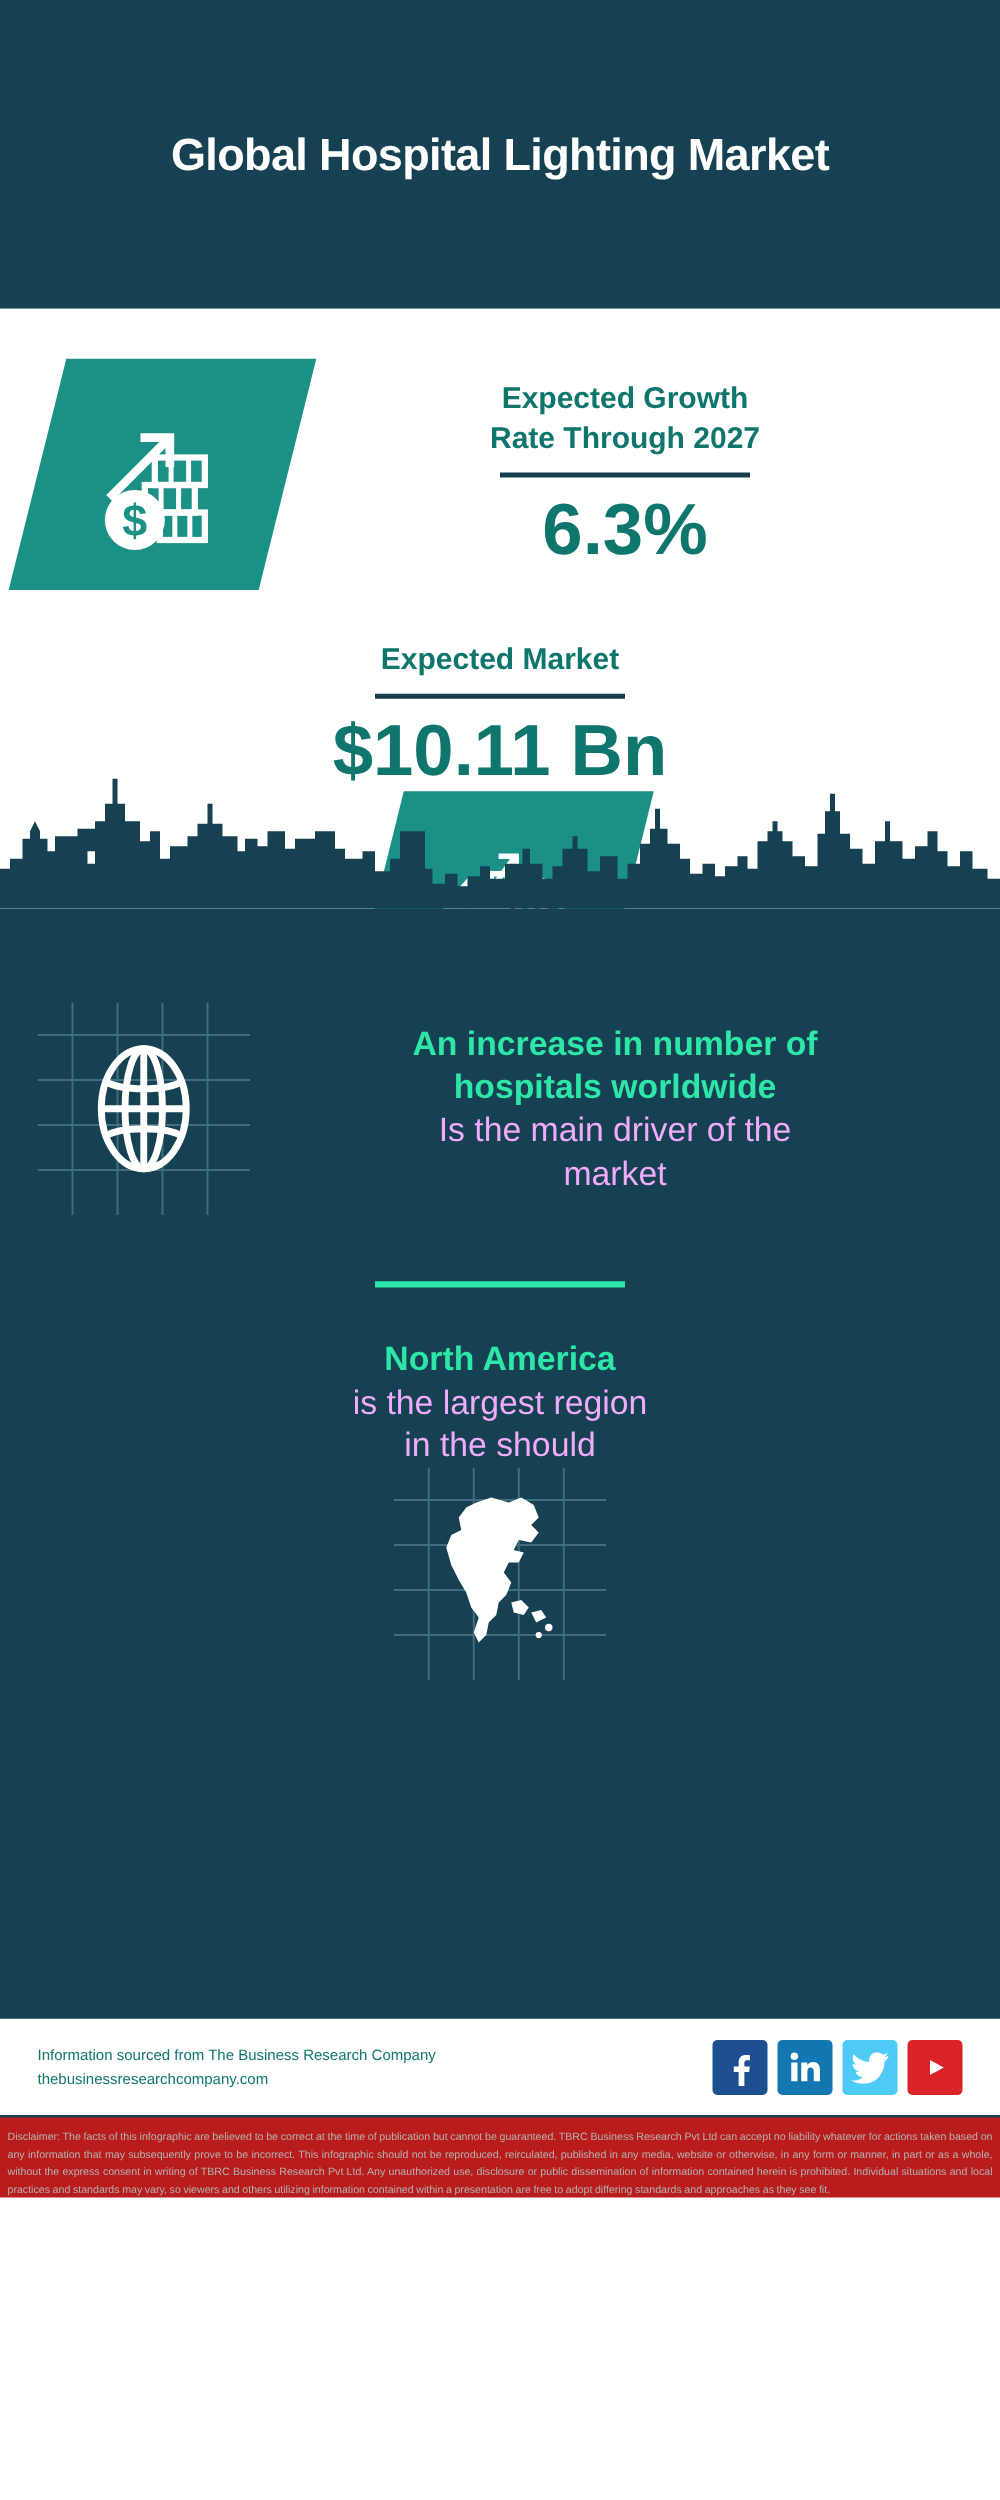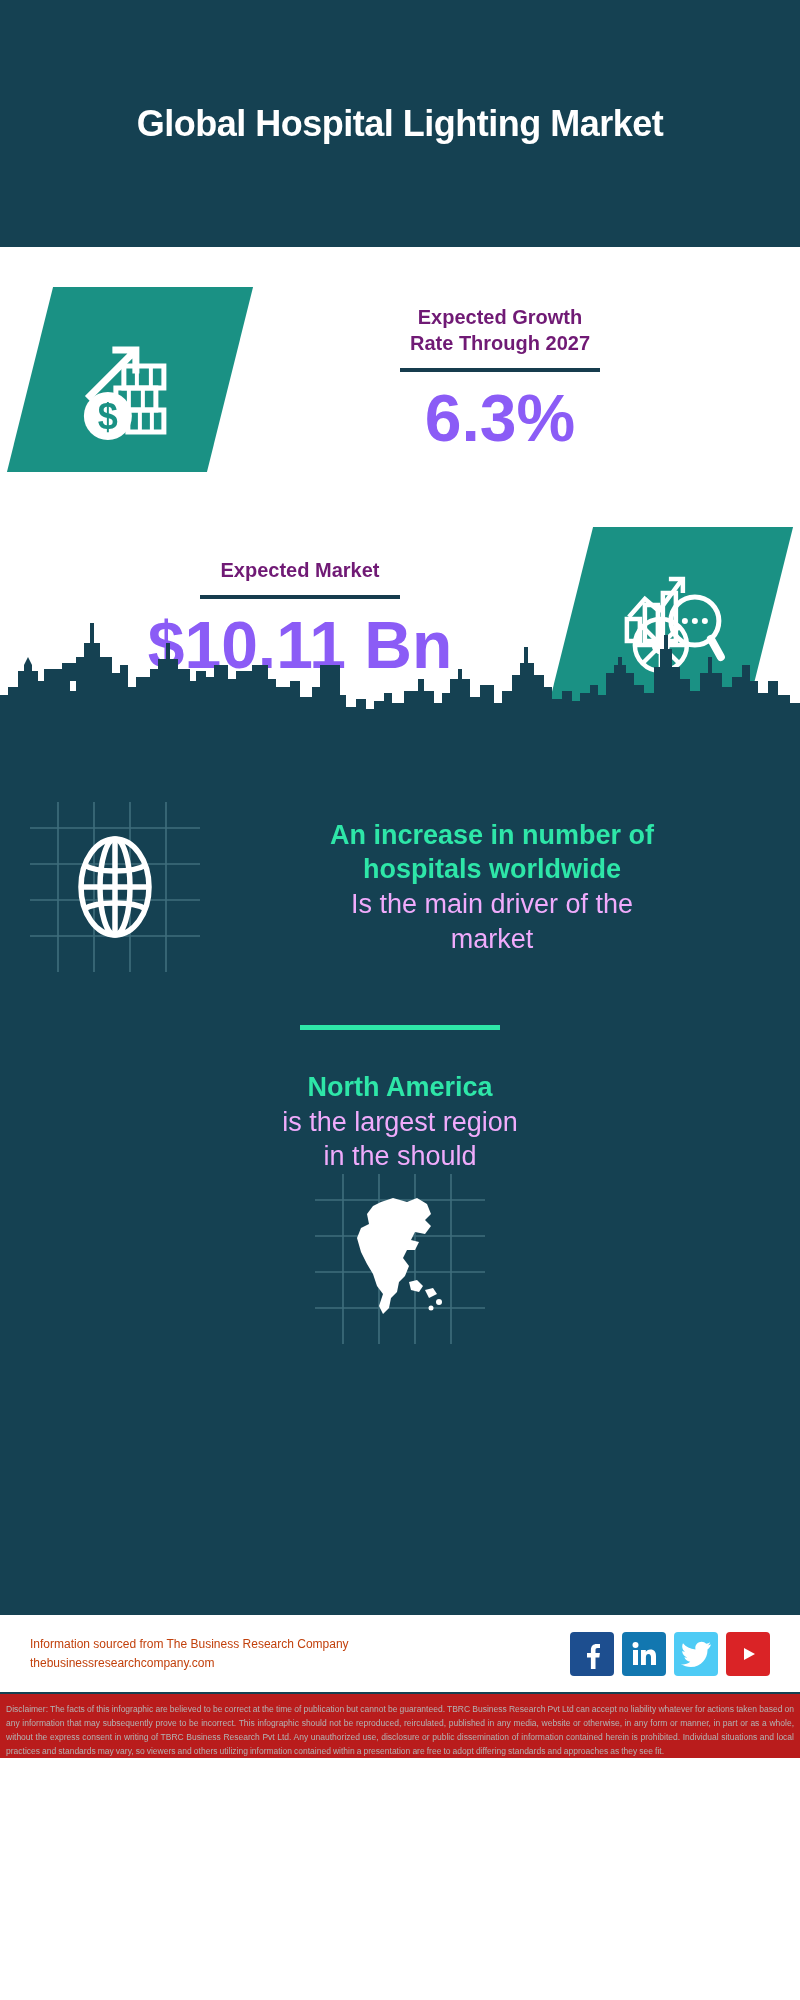--- a/index.html
+++ b/index.html
@@ -28,45 +28,45 @@
     text-align:center;
     line-height:1.25;
     letter-spacing:-0.5px;
   }
 
   
   .light { background:#ffffff; position:relative; }
 
   .stat-row { display:flex; align-items:center; padding:0 30px; }
   .stat-row.row1 { height:265px; }
-  .stat-row.row2 { height:215px; }
+  .stat-row.row2 { height:215px;flex-direction:column; }
 
   .badge {
     width:200px; height:185px;
     background:#1a9184;
     transform:skewX(-14deg);
     display:flex; align-items:center; justify-content:center;
     flex:0 0 auto;
   }
   .badge > svg { transform:skewX(14deg); }
 
   .stat-text { flex:1; text-align:center; }
   .stat-title {
-    color:#701a75;
-    font-size:20px;
+    color:#0f766e;
+    font-size:24px;
     font-weight:bold;
     line-height:1.3;
   }
   .divider-dark {
     width:200px; height:4px; background:#163c4d;
     margin:12px auto 10px auto;
   }
   .stat-value {
-    color:#8b5cf6;
-    font-size:66px;
+    color:#0f766e;
+    font-size:58px;
     font-weight:bold;
     line-height:1.1;
   }
 
   
   .skyline-wrap { position:relative; height:0; }
   .skyline { display:block; width:800px; height:120px; position:absolute; top:-120px; left:0; }
 
   
   .dark {
@@ -111,21 +111,21 @@
   .source-bar {
     background:#ffffff;
     height:80px;
     display:flex;
     align-items:center;
     padding:0 30px;
     border-top:3px solid #154152;
   }
   .source-text { flex:1; }
   .source-text div {
-    color:#c2410c;
+    color:#0f766e;
     font-size:12px;
     line-height:1.55;
   }
   .socials { display:flex; gap:8px; flex:0 0 auto; }
   .social {
     width:44px; height:44px;
     border-radius:4px;
     display:flex; align-items:center; justify-content:center;
   }
   .s-fb { background:#1d4e8f; }

